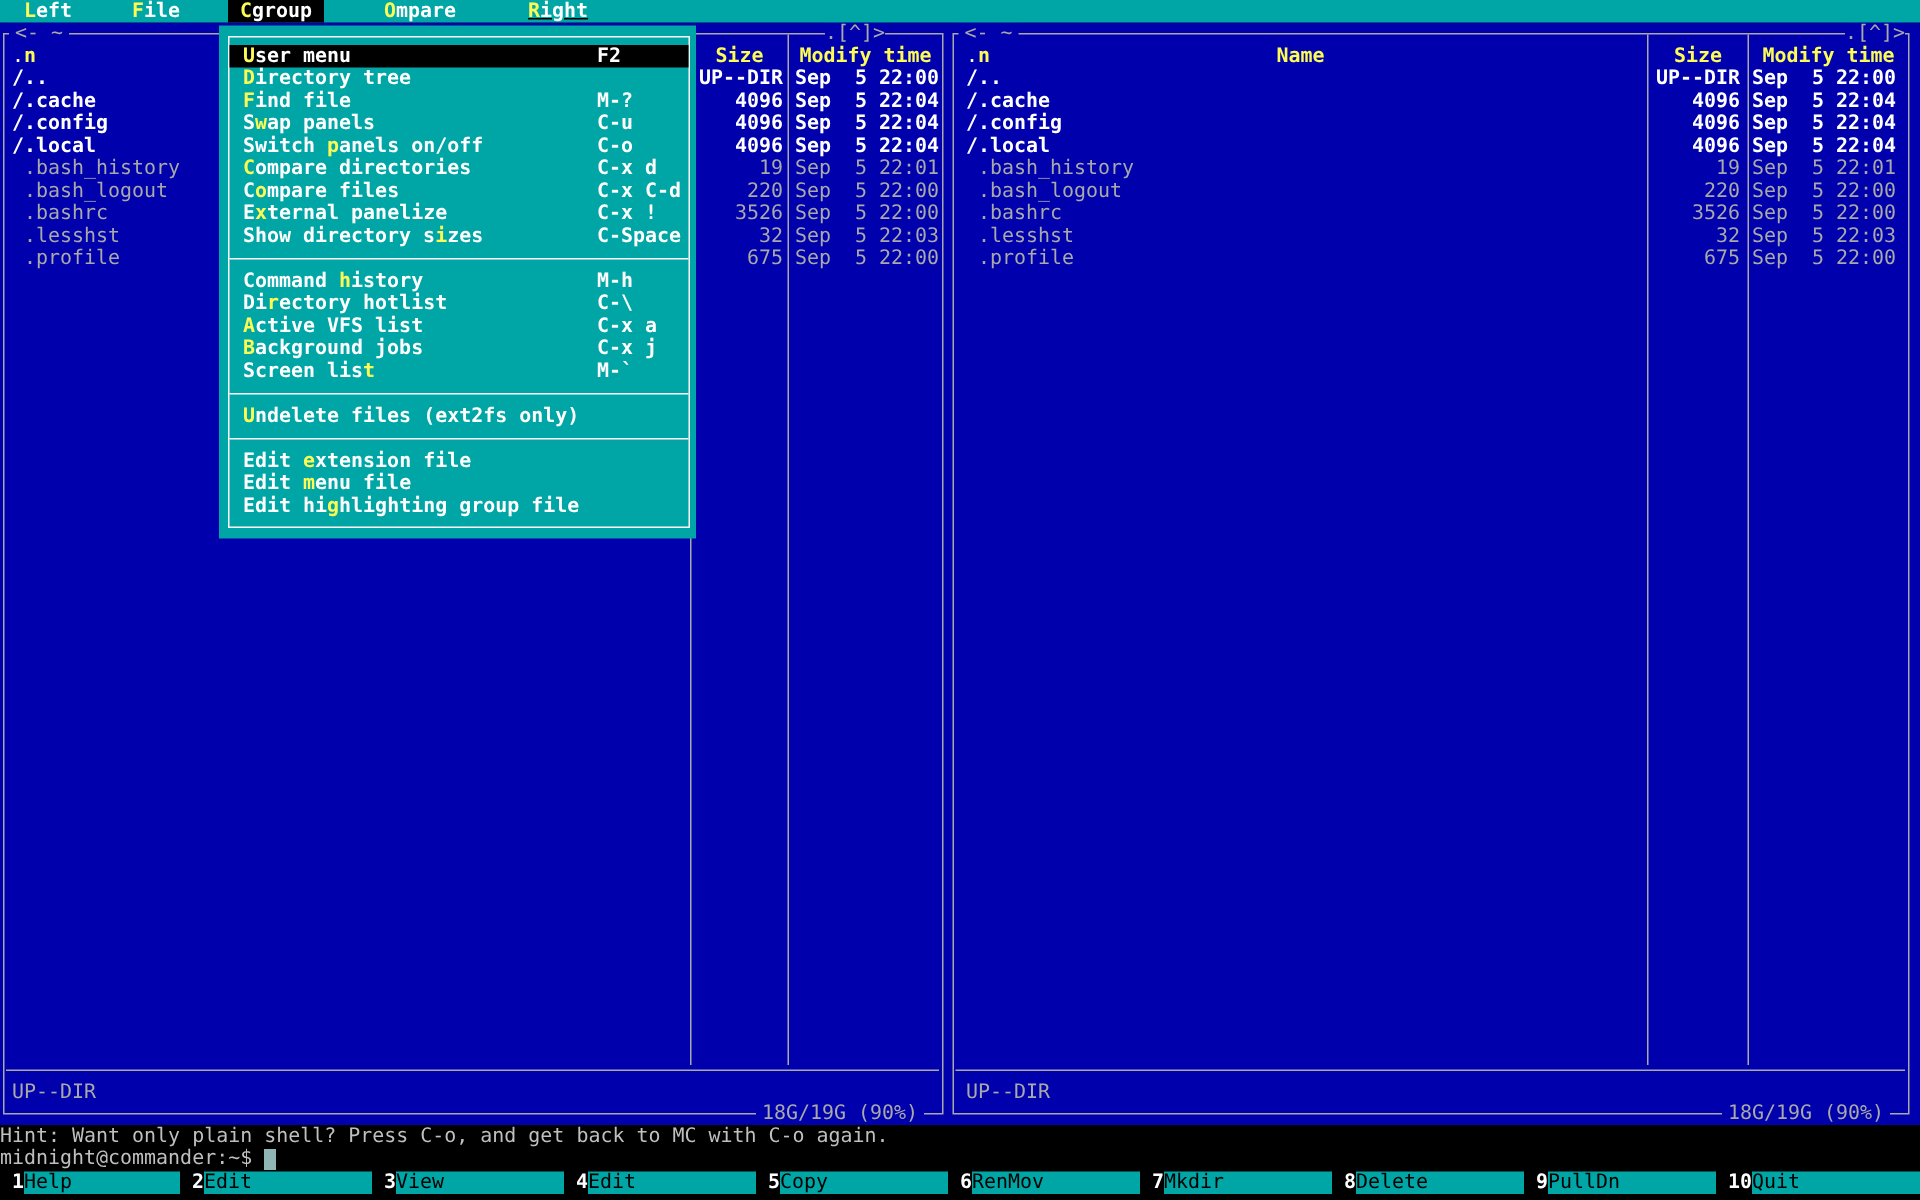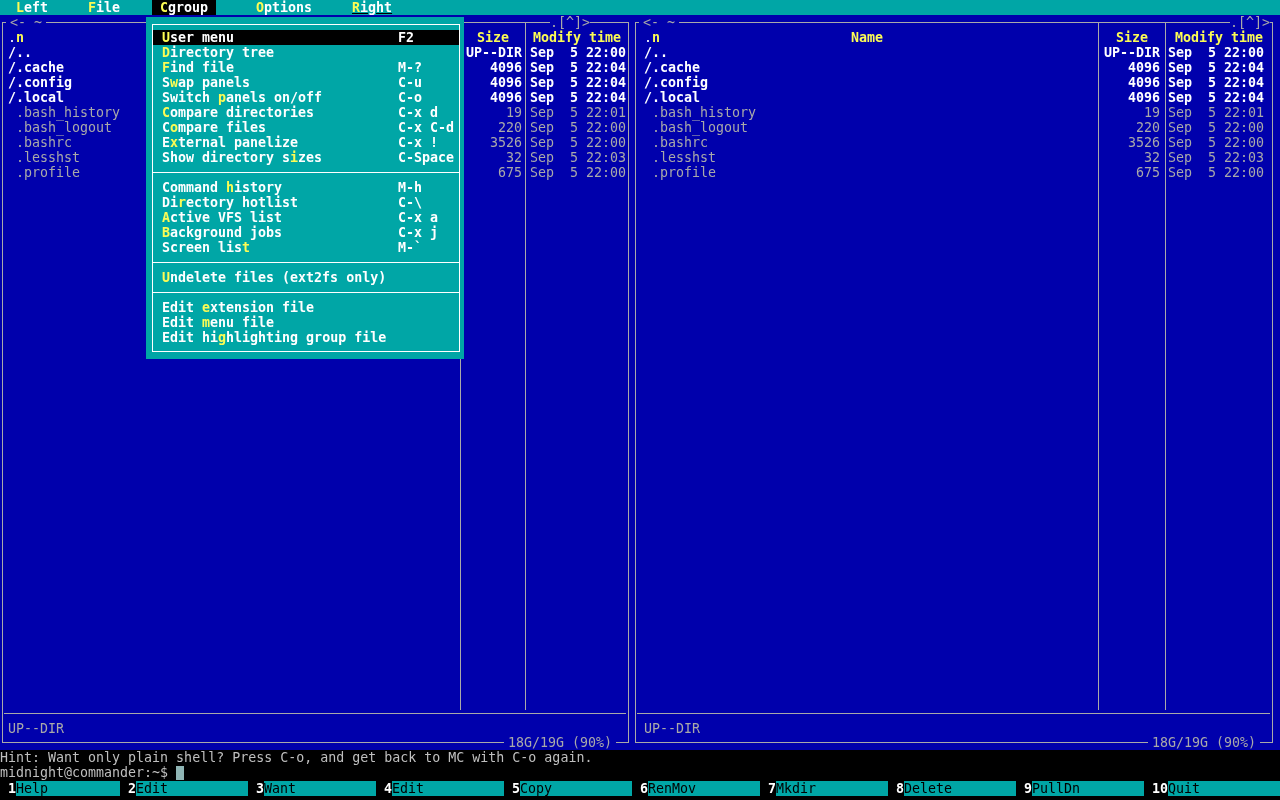--- a/index.html
+++ b/index.html
@@ -58,35 +58,35 @@
       <div class="abs" style="left: 632px; top: 150px; width: 648px; height: 15px; z-index: 2;"><div class="abs" style="left: 20px; top: 0px; color: rgb(169, 169, 169); font-weight: normal;">.lesshst</div><div class="abs" style="left: 432px; top: 0px; width: 96px; text-align: right; color: rgb(169, 169, 169); font-weight: normal;">32</div><div class="abs" style="left: 536px; top: 0px; color: rgb(169, 169, 169); font-weight: normal;">Sep  5 22:03</div></div>
       <div class="abs" style="left: 632px; top: 165px; width: 648px; height: 15px; z-index: 2;"><div class="abs" style="left: 20px; top: 0px; color: rgb(169, 169, 169); font-weight: normal;">.profile</div><div class="abs" style="left: 432px; top: 0px; width: 96px; text-align: right; color: rgb(169, 169, 169); font-weight: normal;">675</div><div class="abs" style="left: 536px; top: 0px; color: rgb(169, 169, 169); font-weight: normal;">Sep  5 22:00</div></div>
       <div class="abs" style="left: 644px; top: 721px; color: rgb(169, 169, 169); z-index: 2;">UP--DIR</div>
       <div class="abs" style="left: 1148px; top: 735px; height: 15px; background: rgb(0, 0, 172); padding: 0px 4px; color: rgb(169, 169, 169); z-index: 2;">18G/19G (90%)</div>
     </div>
   <div id="menubar">
       <div class="abs" style="left: 0px; top: 0px; width: 1280px; height: 15px; background: rgb(0, 166, 166); z-index: 6;"></div>
       <div class="abs" style="left: 8px; top: 0px; height: 15px; padding: 0px 8px; z-index: 7; font-weight: bold; background: transparent;"><span style="color: rgb(255, 255, 255);"></span><span style="color: rgb(252, 252, 84);">L</span><span style="color: rgb(255, 255, 255);">eft</span></div>
       <div class="abs" style="left: 80px; top: 0px; height: 15px; padding: 0px 8px; z-index: 7; font-weight: bold; background: transparent;"><span style="color: rgb(255, 255, 255);"></span><span style="color: rgb(252, 252, 84);">F</span><span style="color: rgb(255, 255, 255);">ile</span></div>
       <div class="abs" style="left: 152px; top: 0px; height: 15px; padding: 0px 8px; z-index: 7; font-weight: bold; background: rgb(0, 0, 0);"><span style="color: rgb(255, 255, 255);"></span><span style="color: rgb(252, 252, 84);">C</span><span style="color: rgb(255, 255, 255);">group</span></div>
-      <div class="abs" style="left: 248px; top: 0px; height: 15px; padding: 0px 8px; z-index: 7; font-weight: bold; background: transparent;"><span style="color: rgb(255, 255, 255);"></span><span style="color: rgb(252, 252, 84);">O</span><span style="color: rgb(255, 255, 255);">ptions</span></div>
+      <div class="abs" style="left: 248px; top: 0px; height: 15px; padding: 0px 8px; z-index: 7; font-weight: bold; background: transparent;"><span style="color: rgb(255, 255, 255);"></span><span style="color: rgb(252, 252, 84);">O</span><span style="color: rgb(255, 255, 255);">mpare</span></div>
       <div class="abs" style="left: 344px; top: 0px; height: 15px; padding: 0px 8px; z-index: 7; font-weight: bold; background: transparent; text-decoration: underline;"><span style="color: rgb(255, 255, 255);"></span><span style="color: rgb(252, 252, 84);">R</span><span style="color: rgb(255, 255, 255);">ight</span></div>
     </div>
   <div id="dropdown">
       <div class="abs" style="left: 146px; top: 17px; width: 318px; height: 342px; background: rgb(0, 166, 166); z-index: 5;"><div class="abs" style="left: 6px; top: 7px; width: 306px; height: 326px; border: 1px solid rgb(255, 255, 255);"></div><div class="abs" style="left: 7px; top: 13px; width: 306px; height: 15px; background: rgb(0, 0, 0);"><div class="abs" style="left: 9px; top: 0px; font-weight: bold;"><span style="color: rgb(255, 255, 255);"></span><span style="color: rgb(252, 252, 84);">U</span><span style="color: rgb(255, 255, 255);">ser menu</span></div><div class="abs" style="left: 245px; top: 0px; color: rgb(255, 255, 255); font-weight: bold;">F2</div></div><div class="abs" style="left: 7px; top: 28px; width: 306px; height: 15px; background: transparent;"><div class="abs" style="left: 9px; top: 0px; font-weight: bold;"><span style="color: rgb(255, 255, 255);"></span><span style="color: rgb(252, 252, 84);">D</span><span style="color: rgb(255, 255, 255);">irectory tree</span></div></div><div class="abs" style="left: 7px; top: 43px; width: 306px; height: 15px; background: transparent;"><div class="abs" style="left: 9px; top: 0px; font-weight: bold;"><span style="color: rgb(255, 255, 255);"></span><span style="color: rgb(252, 252, 84);">F</span><span style="color: rgb(255, 255, 255);">ind file</span></div><div class="abs" style="left: 245px; top: 0px; color: rgb(255, 255, 255); font-weight: bold;">M-?</div></div><div class="abs" style="left: 7px; top: 58px; width: 306px; height: 15px; background: transparent;"><div class="abs" style="left: 9px; top: 0px; font-weight: bold;"><span style="color: rgb(255, 255, 255);">S</span><span style="color: rgb(252, 252, 84);">w</span><span style="color: rgb(255, 255, 255);">ap panels</span></div><div class="abs" style="left: 245px; top: 0px; color: rgb(255, 255, 255); font-weight: bold;">C-u</div></div><div class="abs" style="left: 7px; top: 73px; width: 306px; height: 15px; background: transparent;"><div class="abs" style="left: 9px; top: 0px; font-weight: bold;"><span style="color: rgb(255, 255, 255);">Switch </span><span style="color: rgb(252, 252, 84);">p</span><span style="color: rgb(255, 255, 255);">anels on/off</span></div><div class="abs" style="left: 245px; top: 0px; color: rgb(255, 255, 255); font-weight: bold;">C-o</div></div><div class="abs" style="left: 7px; top: 88px; width: 306px; height: 15px; background: transparent;"><div class="abs" style="left: 9px; top: 0px; font-weight: bold;"><span style="color: rgb(255, 255, 255);"></span><span style="color: rgb(252, 252, 84);">C</span><span style="color: rgb(255, 255, 255);">ompare directories</span></div><div class="abs" style="left: 245px; top: 0px; color: rgb(255, 255, 255); font-weight: bold;">C-x d</div></div><div class="abs" style="left: 7px; top: 103px; width: 306px; height: 15px; background: transparent;"><div class="abs" style="left: 9px; top: 0px; font-weight: bold;"><span style="color: rgb(255, 255, 255);">C</span><span style="color: rgb(252, 252, 84);">o</span><span style="color: rgb(255, 255, 255);">mpare files</span></div><div class="abs" style="left: 245px; top: 0px; color: rgb(255, 255, 255); font-weight: bold;">C-x C-d</div></div><div class="abs" style="left: 7px; top: 118px; width: 306px; height: 15px; background: transparent;"><div class="abs" style="left: 9px; top: 0px; font-weight: bold;"><span style="color: rgb(255, 255, 255);">E</span><span style="color: rgb(252, 252, 84);">x</span><span style="color: rgb(255, 255, 255);">ternal panelize</span></div><div class="abs" style="left: 245px; top: 0px; color: rgb(255, 255, 255); font-weight: bold;">C-x !</div></div><div class="abs" style="left: 7px; top: 133px; width: 306px; height: 15px; background: transparent;"><div class="abs" style="left: 9px; top: 0px; font-weight: bold;"><span style="color: rgb(255, 255, 255);">Show directory s</span><span style="color: rgb(252, 252, 84);">i</span><span style="color: rgb(255, 255, 255);">zes</span></div><div class="abs" style="left: 245px; top: 0px; color: rgb(255, 255, 255); font-weight: bold;">C-Space</div></div><div class="abs" style="left: 7px; top: 155px; width: 306px; height: 1px; background: rgb(255, 255, 255);"></div><div class="abs" style="left: 7px; top: 163px; width: 306px; height: 15px; background: transparent;"><div class="abs" style="left: 9px; top: 0px; font-weight: bold;"><span style="color: rgb(255, 255, 255);">Command </span><span style="color: rgb(252, 252, 84);">h</span><span style="color: rgb(255, 255, 255);">istory</span></div><div class="abs" style="left: 245px; top: 0px; color: rgb(255, 255, 255); font-weight: bold;">M-h</div></div><div class="abs" style="left: 7px; top: 178px; width: 306px; height: 15px; background: transparent;"><div class="abs" style="left: 9px; top: 0px; font-weight: bold;"><span style="color: rgb(255, 255, 255);">Di</span><span style="color: rgb(252, 252, 84);">r</span><span style="color: rgb(255, 255, 255);">ectory hotlist</span></div><div class="abs" style="left: 245px; top: 0px; color: rgb(255, 255, 255); font-weight: bold;">C-\</div></div><div class="abs" style="left: 7px; top: 193px; width: 306px; height: 15px; background: transparent;"><div class="abs" style="left: 9px; top: 0px; font-weight: bold;"><span style="color: rgb(255, 255, 255);"></span><span style="color: rgb(252, 252, 84);">A</span><span style="color: rgb(255, 255, 255);">ctive VFS list</span></div><div class="abs" style="left: 245px; top: 0px; color: rgb(255, 255, 255); font-weight: bold;">C-x a</div></div><div class="abs" style="left: 7px; top: 208px; width: 306px; height: 15px; background: transparent;"><div class="abs" style="left: 9px; top: 0px; font-weight: bold;"><span style="color: rgb(255, 255, 255);"></span><span style="color: rgb(252, 252, 84);">B</span><span style="color: rgb(255, 255, 255);">ackground jobs</span></div><div class="abs" style="left: 245px; top: 0px; color: rgb(255, 255, 255); font-weight: bold;">C-x j</div></div><div class="abs" style="left: 7px; top: 223px; width: 306px; height: 15px; background: transparent;"><div class="abs" style="left: 9px; top: 0px; font-weight: bold;"><span style="color: rgb(255, 255, 255);">Screen lis</span><span style="color: rgb(252, 252, 84);">t</span><span style="color: rgb(255, 255, 255);"></span></div><div class="abs" style="left: 245px; top: 0px; color: rgb(255, 255, 255); font-weight: bold;">M-`</div></div><div class="abs" style="left: 7px; top: 245px; width: 306px; height: 1px; background: rgb(255, 255, 255);"></div><div class="abs" style="left: 7px; top: 253px; width: 306px; height: 15px; background: transparent;"><div class="abs" style="left: 9px; top: 0px; font-weight: bold;"><span style="color: rgb(255, 255, 255);"></span><span style="color: rgb(252, 252, 84);">U</span><span style="color: rgb(255, 255, 255);">ndelete files (ext2fs only)</span></div></div><div class="abs" style="left: 7px; top: 275px; width: 306px; height: 1px; background: rgb(255, 255, 255);"></div><div class="abs" style="left: 7px; top: 283px; width: 306px; height: 15px; background: transparent;"><div class="abs" style="left: 9px; top: 0px; font-weight: bold;"><span style="color: rgb(255, 255, 255);">Edit </span><span style="color: rgb(252, 252, 84);">e</span><span style="color: rgb(255, 255, 255);">xtension file</span></div></div><div class="abs" style="left: 7px; top: 298px; width: 306px; height: 15px; background: transparent;"><div class="abs" style="left: 9px; top: 0px; font-weight: bold;"><span style="color: rgb(255, 255, 255);">Edit </span><span style="color: rgb(252, 252, 84);">m</span><span style="color: rgb(255, 255, 255);">enu file</span></div></div><div class="abs" style="left: 7px; top: 313px; width: 306px; height: 15px; background: transparent;"><div class="abs" style="left: 9px; top: 0px; font-weight: bold;"><span style="color: rgb(255, 255, 255);">Edit hi</span><span style="color: rgb(252, 252, 84);">g</span><span style="color: rgb(255, 255, 255);">hlighting group file</span></div></div></div>
     </div>
   <div id="hint" class="abs" style="left: 0px; top: 750px; color: rgb(191, 191, 191); z-index: 2;">Hint: Want only plain shell? Press C-o, and get back to MC with C-o again.</div>
   <div id="promptrow">
     <span id="prompt" class="abs" style="left: 0px; top: 765px; color: rgb(191, 191, 191); z-index: 2;">midnight@commander:~$</span>
     <span id="cursor" class="abs" style="left: 176px; top: 766px; width: 8px; height: 14px; background: rgb(143, 181, 181); z-index: 2;"></span>
   </div>
   <div id="keybar">
       <div class="abs" style="left: 0px; top: 781px; width: 128px; height: 15px; z-index: 3;"><div class="abs" style="left: 8px; top: 0px; width: 8px; color: rgb(255, 255, 255); font-weight: bold; text-align: right;">1</div><div class="abs" style="left: 16px; top: 0px; width: 104px; height: 15px; background: rgb(0, 166, 166); color: rgb(0, 0, 0);">Help</div></div>
       <div class="abs" style="left: 128px; top: 781px; width: 128px; height: 15px; z-index: 3;"><div class="abs" style="left: 0px; top: 0px; width: 8px; color: rgb(255, 255, 255); font-weight: bold; text-align: right;">2</div><div class="abs" style="left: 8px; top: 0px; width: 112px; height: 15px; background: rgb(0, 166, 166); color: rgb(0, 0, 0);">Edit</div></div>
-      <div class="abs" style="left: 256px; top: 781px; width: 128px; height: 15px; z-index: 3;"><div class="abs" style="left: 0px; top: 0px; width: 8px; color: rgb(255, 255, 255); font-weight: bold; text-align: right;">3</div><div class="abs" style="left: 8px; top: 0px; width: 112px; height: 15px; background: rgb(0, 166, 166); color: rgb(0, 0, 0);">Want</div></div>
+      <div class="abs" style="left: 256px; top: 781px; width: 128px; height: 15px; z-index: 3;"><div class="abs" style="left: 0px; top: 0px; width: 8px; color: rgb(255, 255, 255); font-weight: bold; text-align: right;">3</div><div class="abs" style="left: 8px; top: 0px; width: 112px; height: 15px; background: rgb(0, 166, 166); color: rgb(0, 0, 0);">View</div></div>
       <div class="abs" style="left: 384px; top: 781px; width: 128px; height: 15px; z-index: 3;"><div class="abs" style="left: 0px; top: 0px; width: 8px; color: rgb(255, 255, 255); font-weight: bold; text-align: right;">4</div><div class="abs" style="left: 8px; top: 0px; width: 112px; height: 15px; background: rgb(0, 166, 166); color: rgb(0, 0, 0);">Edit</div></div>
       <div class="abs" style="left: 512px; top: 781px; width: 128px; height: 15px; z-index: 3;"><div class="abs" style="left: 0px; top: 0px; width: 8px; color: rgb(255, 255, 255); font-weight: bold; text-align: right;">5</div><div class="abs" style="left: 8px; top: 0px; width: 112px; height: 15px; background: rgb(0, 166, 166); color: rgb(0, 0, 0);">Copy</div></div>
       <div class="abs" style="left: 640px; top: 781px; width: 128px; height: 15px; z-index: 3;"><div class="abs" style="left: 0px; top: 0px; width: 8px; color: rgb(255, 255, 255); font-weight: bold; text-align: right;">6</div><div class="abs" style="left: 8px; top: 0px; width: 112px; height: 15px; background: rgb(0, 166, 166); color: rgb(0, 0, 0);">RenMov</div></div>
       <div class="abs" style="left: 768px; top: 781px; width: 128px; height: 15px; z-index: 3;"><div class="abs" style="left: 0px; top: 0px; width: 8px; color: rgb(255, 255, 255); font-weight: bold; text-align: right;">7</div><div class="abs" style="left: 8px; top: 0px; width: 112px; height: 15px; background: rgb(0, 166, 166); color: rgb(0, 0, 0);">Mkdir</div></div>
       <div class="abs" style="left: 896px; top: 781px; width: 128px; height: 15px; z-index: 3;"><div class="abs" style="left: 0px; top: 0px; width: 8px; color: rgb(255, 255, 255); font-weight: bold; text-align: right;">8</div><div class="abs" style="left: 8px; top: 0px; width: 112px; height: 15px; background: rgb(0, 166, 166); color: rgb(0, 0, 0);">Delete</div></div>
       <div class="abs" style="left: 1024px; top: 781px; width: 128px; height: 15px; z-index: 3;"><div class="abs" style="left: 0px; top: 0px; width: 8px; color: rgb(255, 255, 255); font-weight: bold; text-align: right;">9</div><div class="abs" style="left: 8px; top: 0px; width: 112px; height: 15px; background: rgb(0, 166, 166); color: rgb(0, 0, 0);">PullDn</div></div>
       <div class="abs" style="left: 1152px; top: 781px; width: 128px; height: 15px; z-index: 3;"><div class="abs" style="left: 0px; top: 0px; width: 16px; color: rgb(255, 255, 255); font-weight: bold; text-align: right;">10</div><div class="abs" style="left: 16px; top: 0px; width: 112px; height: 15px; background: rgb(0, 166, 166); color: rgb(0, 0, 0);">Quit</div></div>
     </div>
 </div>
 

